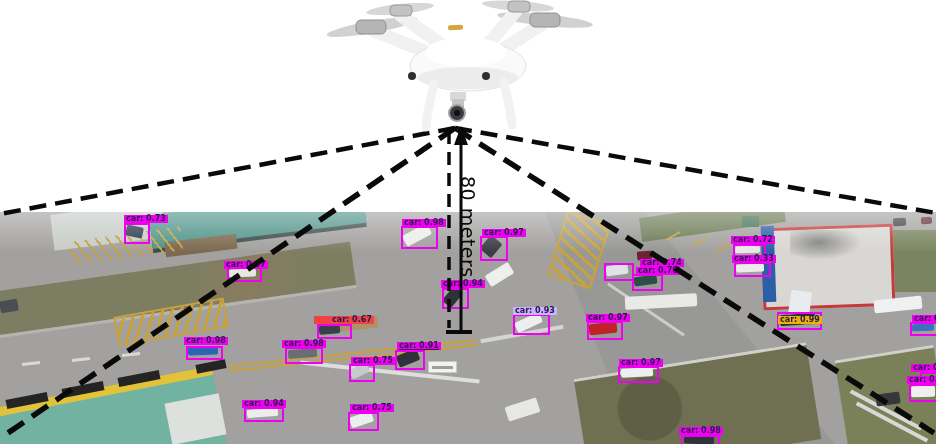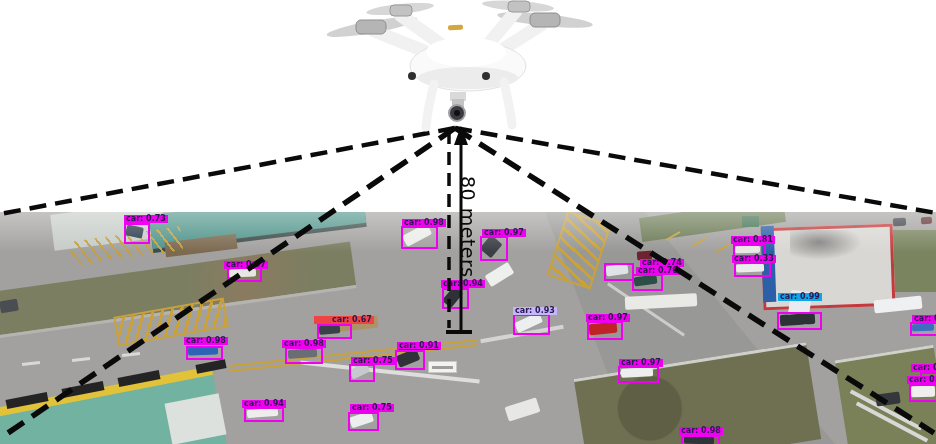--- a/index.html
+++ b/index.html
@@ -157,33 +157,33 @@
         <div class="dbox" style="left: 244px; top: 195px; width: 36px; height: 11px; border-color: rgb(240, 0, 240);"></div>
         <div class="dlabel" style="left: 242px; top: 188px; background: rgb(240, 0, 240); color: rgb(43, 24, 80);">car: 0.94</div>
         <div class="veh" style="left: 621px; top: 156px; width: 32px; height: 9px; background: rgb(237, 239, 238); transform: rotate(-3deg);"></div>
         <div class="dbox" style="left: 618px; top: 154px; width: 37px; height: 13px; border-color: rgb(240, 0, 240);"></div>
         <div class="dlabel" style="left: 619px; top: 147px; background: rgb(240, 0, 240); color: rgb(43, 24, 80);">car: 0.97</div>
         <div class="veh" style="left: 684px; top: 224px; width: 30px; height: 8px; background: rgb(47, 52, 58); transform: rotate(2deg);"></div>
         <div class="dbox" style="left: 681px; top: 223px; width: 35px; height: 9px; border-color: rgb(240, 0, 240);"></div>
         <div class="dlabel" style="left: 679px; top: 215px; background: rgb(240, 0, 240); color: rgb(43, 24, 80);">car: 0.98</div>
         <div class="veh" style="left: 735px; top: 34px; width: 25px; height: 7px; background: rgb(232, 233, 229); transform: rotate(-2deg);"></div>
         <div class="dbox" style="left: 733px; top: 32px; width: 29px; height: 10px; border-color: rgb(240, 0, 240);"></div>
-        <div class="dlabel" style="left: 731px; top: 24px; background: rgb(240, 0, 240); color: rgb(43, 24, 80);">car: 0.81</div>
+        <div class="dlabel" style="left: 731px; top: 24px; background: rgb(240, 0, 240); color: rgb(43, 24, 80);">car: 0.72</div>
         <div class="veh" style="left: 736px; top: 52px; width: 28px; height: 8px; background: rgb(235, 236, 235); transform: rotate(-2deg);"></div>
         <div class="dbox" style="left: 734px; top: 50px; width: 33px; height: 11px; border-color: rgb(240, 0, 240);"></div>
         <div class="dlabel" style="left: 732px; top: 43px; background: rgb(240, 0, 240); color: rgb(43, 24, 80);">car: 0.33</div>
         <div class="veh" style="left: 606px; top: 53px; width: 22px; height: 10px; background: rgb(223, 227, 232); transform: rotate(-8deg);"></div>
         <div class="dbox" style="left: 604px; top: 51px; width: 26px; height: 14px; border-color: rgb(240, 0, 240);"></div>
         <div class="dlabel" style="left: 640px; top: 47px; background: rgb(240, 0, 240); color: rgb(43, 24, 80);">car: 0.74</div>
         <div class="veh" style="left: 634px; top: 64px; width: 23px; height: 9px; background: rgb(45, 77, 73); transform: rotate(-8deg);"></div>
         <div class="dbox" style="left: 632px; top: 62px; width: 27px; height: 13px; border-color: rgb(240, 0, 240);"></div>
         <div class="dlabel" style="left: 636px; top: 55px; background: rgb(240, 0, 240); color: rgb(43, 24, 80);">car: 0.76</div>
         <div class="veh" style="left: 780px; top: 102px; width: 35px; height: 11px; background: rgb(45, 50, 55); transform: rotate(-4deg);"></div>
         <div class="dbox" style="left: 777px; top: 100px; width: 41px; height: 14px; border-color: rgb(240, 0, 240);"></div>
-        <div class="dlabel" style="left: 778px; top: 81px; background: #0ea5e9; color: rgb(43, 24, 80);">car: 0.99</div>
+        <div class="dlabel" style="left: 778px; top: 104px; background: #eab308; color: rgb(43, 24, 80);">car: 0.99</div>
         <div class="veh" style="left: 912px; top: 112px; width: 22px; height: 7px; background: rgb(61, 111, 192); transform: rotate(-2deg);"></div>
         <div class="dbox" style="left: 910px; top: 110px; width: 26px; height: 10px; border-color: rgb(240, 0, 240);"></div>
         <div class="dlabel" style="left: 912px; top: 103px; background: rgb(240, 0, 240); color: rgb(43, 24, 80);">car: 0.</div>
         <div class="dbox" style="left: 920px; top: 160px; width: 16px; height: 9px; border-color: rgb(240, 0, 240);"></div>
         <div class="dlabel" style="left: 911px; top: 152px; background: rgb(240, 0, 240); color: rgb(43, 24, 80);">car: 0.</div>
         <div class="veh" style="left: 911px; top: 174px; width: 24px; height: 11px; background: rgb(239, 240, 238); transform: rotate(-2deg);"></div>
         <div class="dbox" style="left: 909px; top: 172px; width: 27px; height: 14px; border-color: rgb(240, 0, 240);"></div>
         <div class="dlabel" style="left: 907px; top: 164px; background: rgb(240, 0, 240); color: rgb(43, 24, 80);">car: 0.1</div>
       </div>
   </div>

